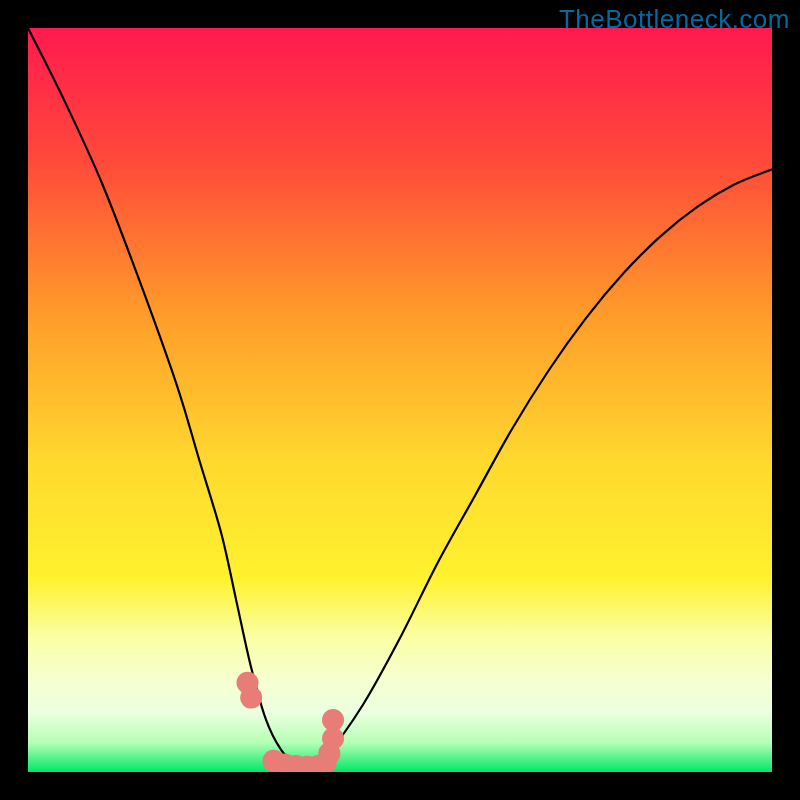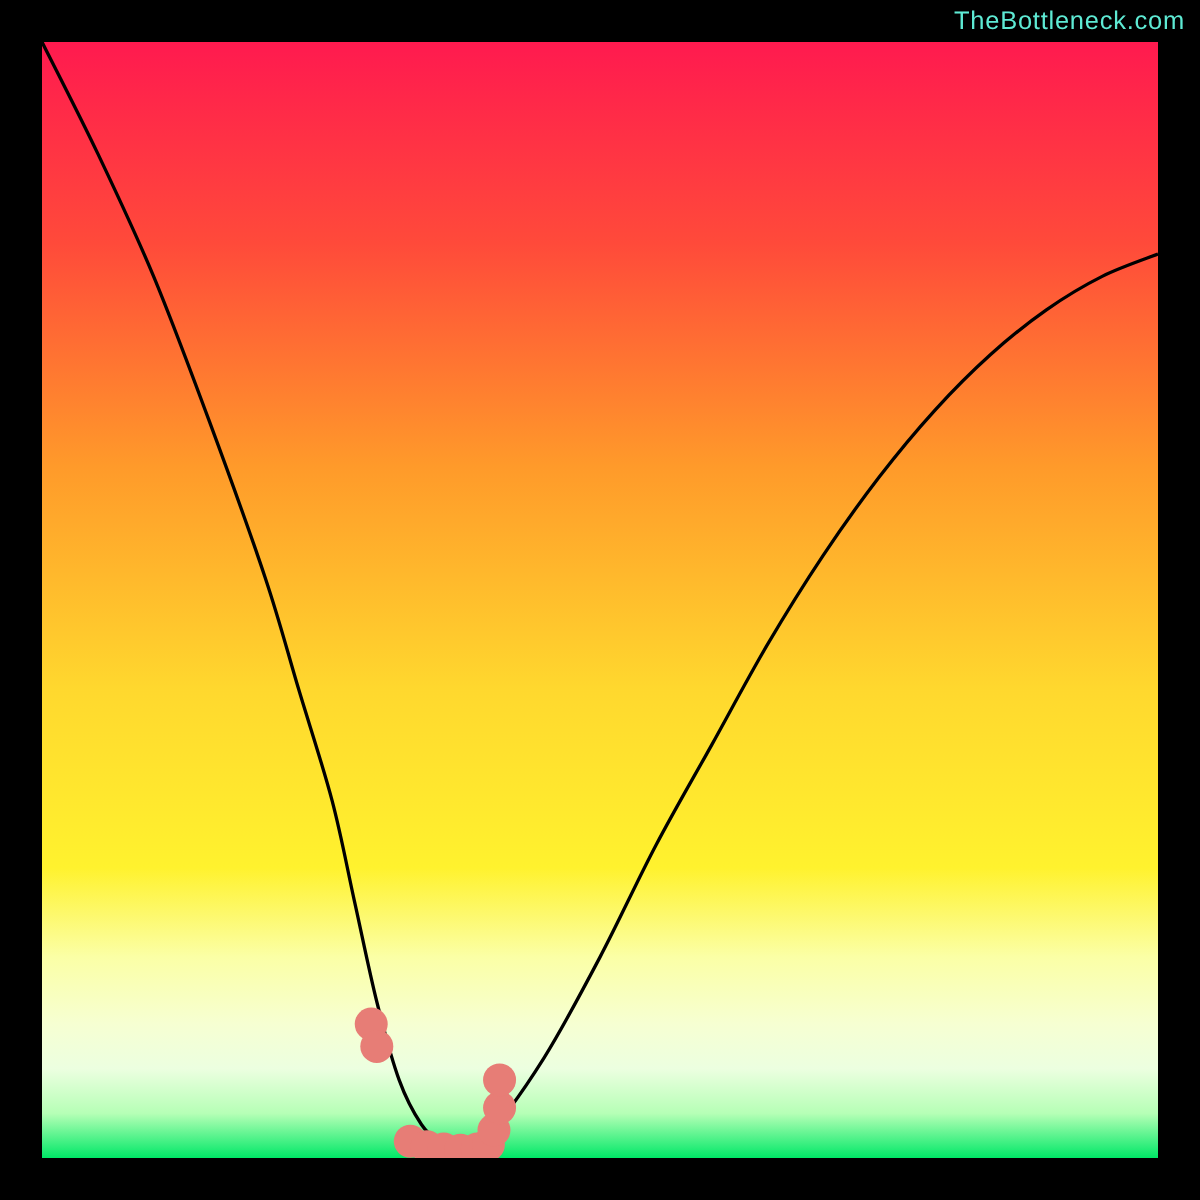--- a/index.html
+++ b/index.html
@@ -21,22 +21,22 @@
     left: 28px;
     top: 28px;
     width: 744px;
     height: 744px;
     overflow: hidden;
   }
   .watermark {
     position: absolute;
     top: 4px;
     right: 10px;
-    color: #5eead4;
-    font-size: 17px;
+    color: #0369a1;
+    font-size: 26px;
     font-weight: 500;
     letter-spacing: 0.5px;
     pointer-events: none;
   }
   svg {
     display: block;
   }
 </style>
 </head>
 <body>

